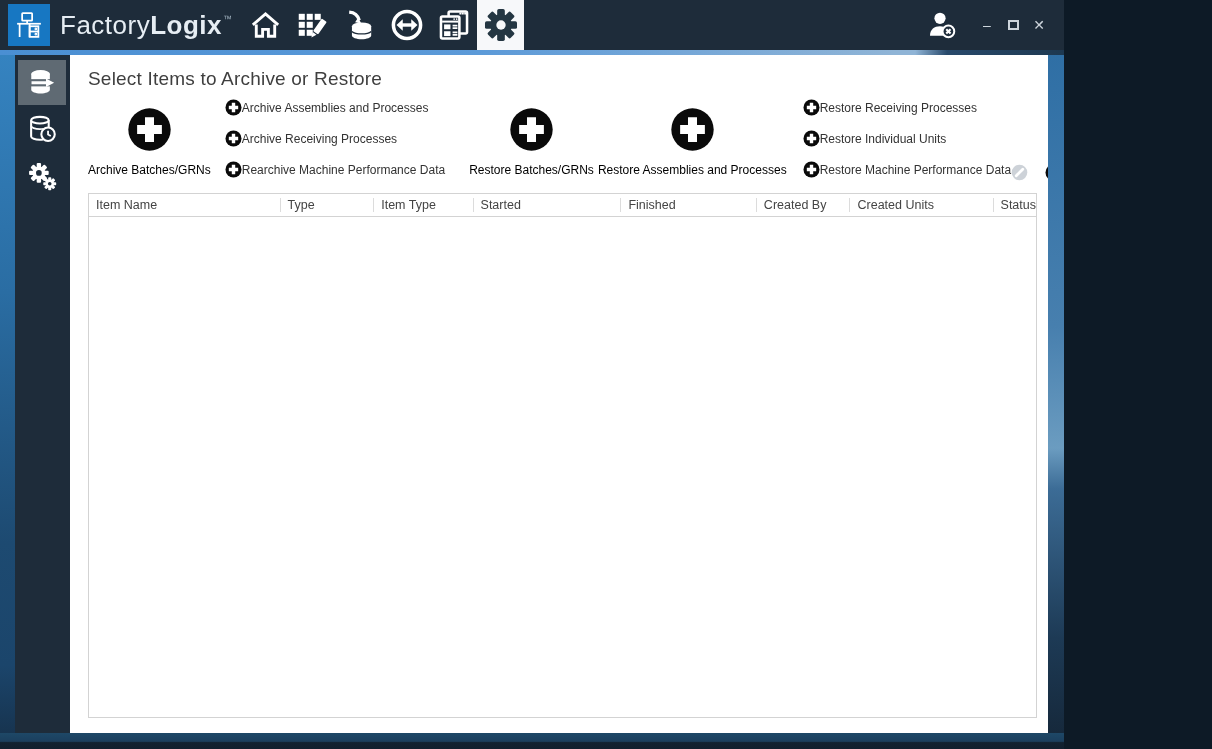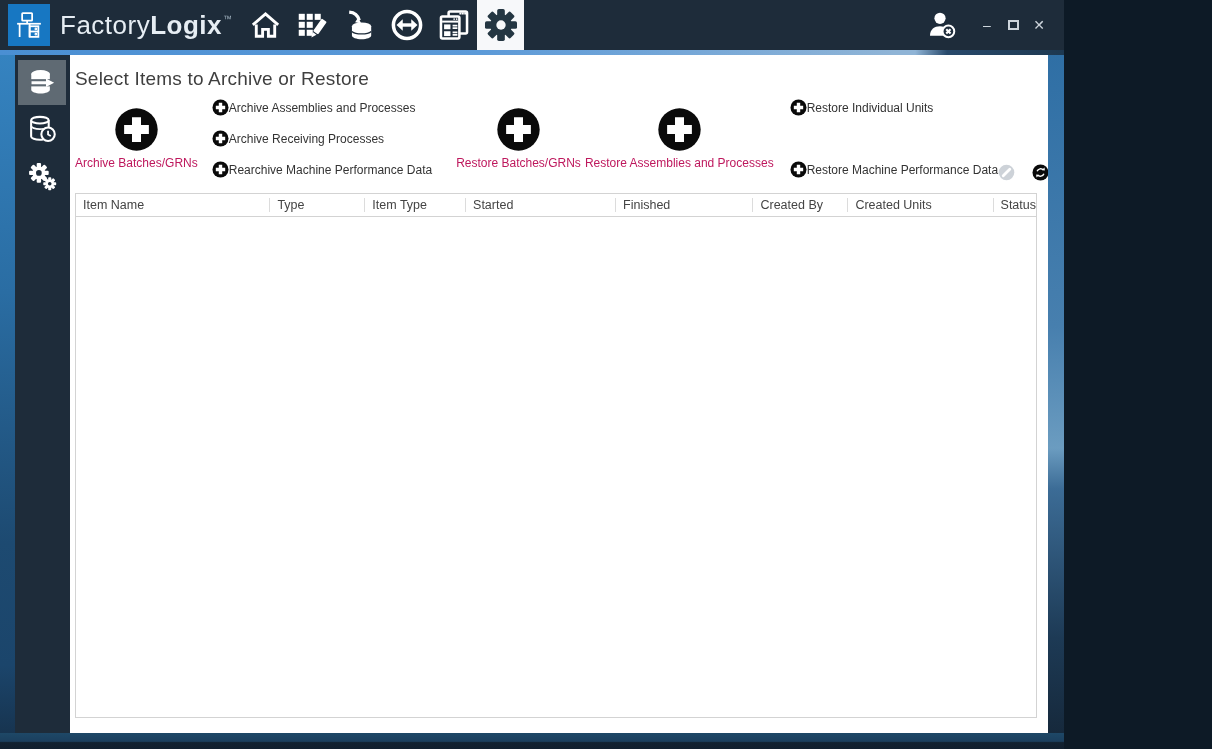--- a/index.html
+++ b/index.html
@@ -39,27 +39,27 @@
     background:linear-gradient(180deg,#2f6fa5 0%,#477fae 40%,#6b9cc0 58%,#3c6c96 64%,#1d3a55 86%,#16293c 100%); }
   .frame-bottom { height:16px;
     background:linear-gradient(180deg,#1e4867 0%,#1b3f5e 52%,#122130 60%,#111f2e 100%); }
 
   .sidebar { width:55px; background:#1e2c3a; padding-top:5px; }
   .side-item { width:48px; height:45px; margin:0 0 2px 3px; display:flex; align-items:center;
                justify-content:center; cursor:pointer; }
   .side-item.active { background:#5f6a73; }
 
   
-  .content { flex:1; min-width:0; background:#fff; display:flex; flex-direction:column; padding-left:5px; }
+  .content { flex:1; min-width:0; background:#fff; display:flex; flex-direction:column; padding-left:18px; }
   .page-title { font-size:19px; font-weight:300; color:#3f3f3f; margin-top:13px; letter-spacing:.2px; }
 
   .actions { display:flex; margin-top:4px; height:92px; padding-right:18px; }
   .bigbtn { display:flex; flex-direction:column; align-items:center; justify-content:flex-start; cursor:pointer; }
   .bigbtn .circle { width:45px; height:45px; margin-top:13px; }
-  .bigbtn .biglabel { font-size:12px; color:#be185d; margin-top:4px; white-space:nowrap; }
+  .bigbtn .biglabel { font-size:12px; color:#000000; margin-top:11px; white-space:nowrap; }
   .b1 { width:134px; }
   .b2 { width:140px; margin-left:8px; }
   .b3 { width:194px; margin-left:4px; }
 
   .smallcol { display:flex; flex-direction:column; justify-content:space-between; padding:5px 0 8px; }
   .sc1 { margin-left:14px; width:225px; }
   .sc2 { margin-left:16px; width:218px; }
   .smallbtn { display:flex; align-items:center; font-size:12px; color:#333; cursor:pointer; white-space:nowrap; }
   .smallbtn svg { flex:0 0 auto; }
 
@@ -291,20 +291,27 @@
           </svg>
           <span class="biglabel">Restore Assemblies and Processes</span>
         </div>
 
         <div class="smallcol sc2">
           <div class="smallbtn">
             <svg width="17" height="17" viewBox="0 0 24 24">
                 <circle cx="12" cy="12" r="11.3" fill="#0a0a0a"></circle>
                 <path d="M12 5.4v13.2M5.4 12h13.2" stroke="#fff" stroke-width="4.8"></path>
               </svg>
+            <span>Restore Receiving Processes</span>
+          </div>
+          <div class="smallbtn">
+            <svg width="17" height="17" viewBox="0 0 24 24">
+                <circle cx="12" cy="12" r="11.3" fill="#0a0a0a"></circle>
+                <path d="M12 5.4v13.2M5.4 12h13.2" stroke="#fff" stroke-width="4.8"></path>
+              </svg>
             <span>Restore Individual Units</span>
           </div>
           <div class="smallbtn">
             <svg width="17" height="17" viewBox="0 0 24 24">
                 <circle cx="12" cy="12" r="11.3" fill="#0a0a0a"></circle>
                 <path d="M12 5.4v13.2M5.4 12h13.2" stroke="#fff" stroke-width="4.8"></path>
               </svg>
             <span>Restore Machine Performance Data</span>
           </div>
         </div>

